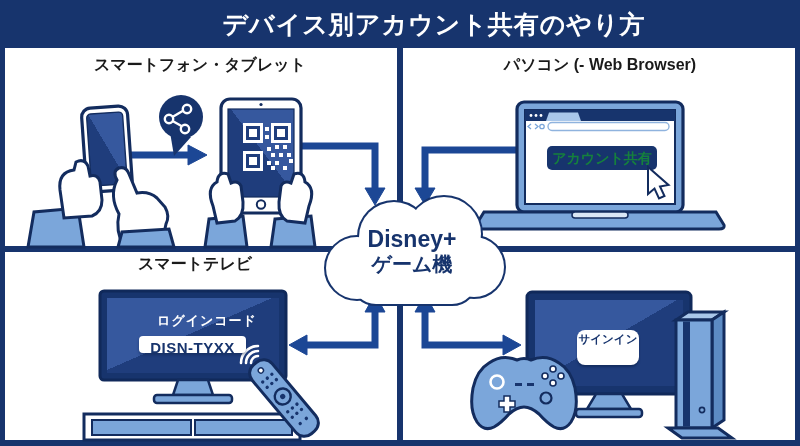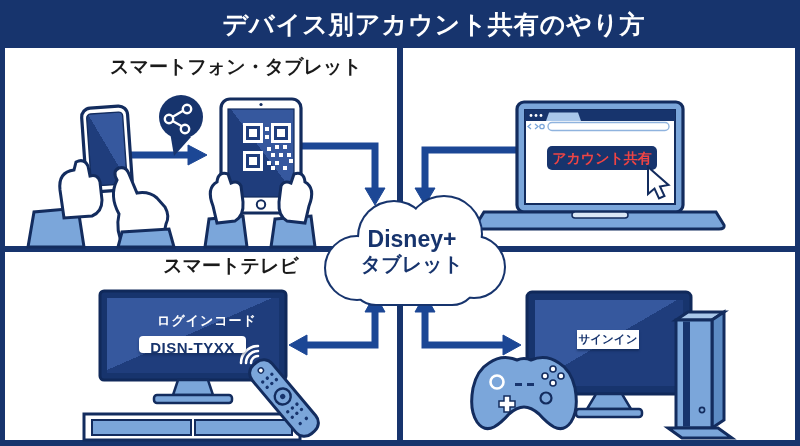--- a/index.html
+++ b/index.html
@@ -7,33 +7,33 @@
     position:relative;width:800px;height:446px;background:#ffffff;overflow:hidden;
     font-family:"Liberation Sans","DejaVu Sans",sans-serif;
   }
   #art{position:absolute;left:0;top:0;width:800px;height:446px;}
   .txt{position:absolute;text-align:center;font-weight:bold;line-height:1.15;}
   #title-bar{
     position:absolute;left:0;top:0;width:800px;height:48px;background:#17346d;
     display:flex;align-items:center;justify-content:center;padding-left:34px;
   }
   #title-bar span{color:#ffffff;font-size:25px;font-weight:bold;letter-spacing:1px;}
-  .quad-label{font-size:19px;color:#1a1a1a;margin-left:36px;}
+  .quad-label{font-size:16px;color:#1a1a1a;}
   .cloud-line1{left:322px;top:226px;width:180px;font-size:23px;color:#17346d;}
   .cloud-line2{left:322px;top:253px;width:180px;font-size:20px;color:#17346d;}
-  .pc-btn-label{left:547px;top:146px;width:110px;height:24px;line-height:24px;font-size:14px;color:#ef4444;}
+  .pc-btn-label{left:547px;top:146px;width:110px;height:24px;line-height:24px;font-size:14px;color:#15803d;}
   .tv-caption{left:107px;top:314px;width:200px;font-size:13px;color:#ffffff;letter-spacing:1px;}
   .tv-code{
     left:139px;top:336px;width:107px;height:17px;line-height:23px;background:#ffffff;
     border-radius:4px;font-size:15px;color:#17346d;letter-spacing:.5px;
     box-shadow:0 2px 3px rgba(10,30,70,.45);
   }
   .signin-pill{
-    left:577px;top:330px;width:62px;height:19px;line-height:19px;background:#ffffff;
-    border-radius:0;font-size:11.5px;color:#17346d;
+    left:577px;top:330px;width:62px;height:35px;line-height:19px;background:#ffffff;
+    border-radius:8px;font-size:11.5px;color:#17346d;
     box-shadow:0 2px 2px rgba(10,30,70,.5);
   }
 </style>
 </head>
 <body>
 
 <div id="stage">
 
   <svg id="art" viewBox="0 0 800 446">
     <defs>
@@ -275,24 +275,25 @@
         <rect x="352" y="248" width="124" height="56" rx="24"></rect>
       </g>
     </g>
   </svg>
 
   <div id="title-bar">
     <span>デバイス別アカウント共有のやり方</span>
   </div>
 
   <div class="txt quad-label" style="left:0;top:56px;width:400px;">スマートフォン・タブレット</div>
+  <div class="txt quad-label" style="left:400px;top:56px;width:400px;">パソコン (- Web Browser)</div>
   <div class="txt quad-label" style="left:10px;top:255px;width:370px;">スマートテレビ</div>
 
   <div class="txt cloud-line1">Disney+</div>
-  <div class="txt cloud-line2">タブレット</div>
+  <div class="txt cloud-line2">ゲーム機</div>
 
   <div class="txt pc-btn-label">アカウント共有</div>
 
   <div class="txt tv-caption">ログインコード</div>
   <div class="txt tv-code">DISN-TYXX</div>
 
   <div class="txt signin-pill">サインイン</div>
 </div>
 
 </body></html>

